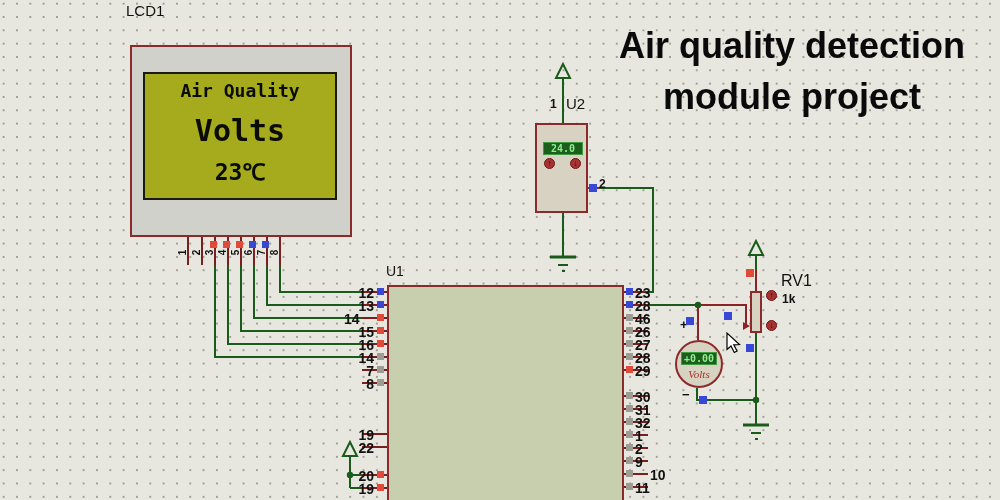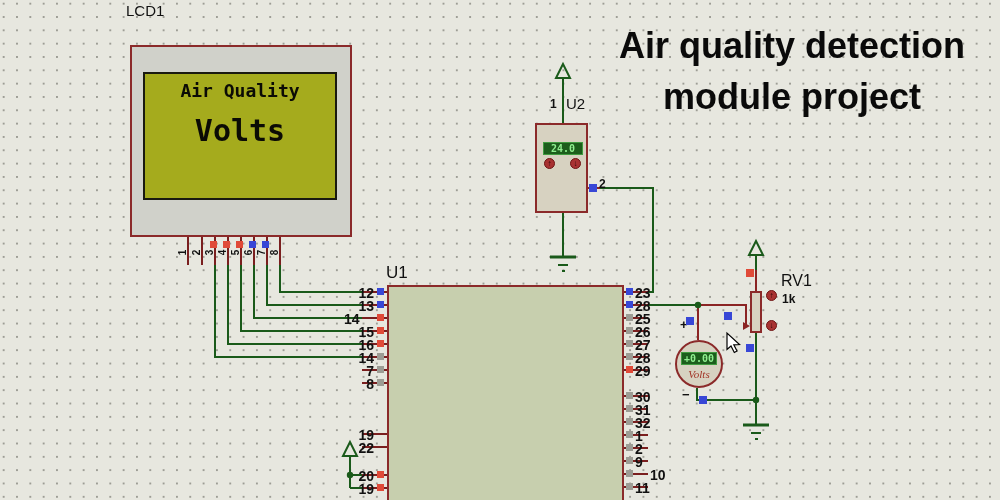--- a/index.html
+++ b/index.html
@@ -83,23 +83,24 @@
       <circle cx="350" cy="475" r="3.2" fill="#1a5a1a"></circle>
       <polygon points="750,326 743,322 743,330" fill="#8b2424"></polygon>
       <polygon points="727,333 727,349.5 731,346 734.3,352.5 737,351 733.8,344.8 739.5,344.5" fill="#ffffff" stroke="#000000" stroke-width="1.2"></polygon>
     </svg>
 
   <div class="lbl ref" style="left:126px;top:2px;text-align:right;">LCD1</div>
   <div class="lcd-outer"></div>
   <div class="lcd-screen"></div>
   <div class="lcd-text" style="top:80px;font-size:18px;">Air Quality</div>
   <div class="lcd-text" style="top:113px;font-size:30px;">Volts</div>
+  <div class="lcd-text" style="top:155px;font-size:23px;">23℃</div>
   <div id="lcd-pins"></div>
 
-  <div class="lbl ref" style="left:386px;top:263px;font-size:17px;">U1</div>
+  <div class="lbl ref" style="left:386px;top:263px;font-size:14px;">U1</div>
   <div class="chip-body"></div>
   <div id="u1-pins"></div>
 
   <div class="lbl" style="left:550px;top:97px;font-size:12px;font-weight:700;">1</div>
   <div class="lbl ref" style="left:566px;top:95px;">U2</div>
   <div class="comp-body" style="left:535px;top:123px;width:53px;height:90px;"></div>
   <div class="led-display" style="left:543px;top:142px;width:40px;height:13px;">24.0</div>
   <div class="round-btn" style="left:544px;top:158px;">↑</div>
   <div class="round-btn" style="left:570px;top:158px;">↓</div>
   <div class="lbl" style="left:599px;top:177px;font-size:12px;font-weight:700;">2</div>
@@ -155,21 +156,21 @@
     <div class="pin-num" style="left: 344px; top: 481px; width: 30px; text-align: right;">19</div>
     <div class="pin-sq" style="left: 377px; top: 484px; background: rgb(224, 74, 56);"></div>
     <div class="pin-line-h" style="left: 623px; top: 291px; width: 25px;"></div>
     <div class="pin-sq" style="left: 626px; top: 288px; background: rgb(56, 71, 214);"></div>
     <div class="pin-num" style="left: 635px; top: 285px;">23</div>
     <div class="pin-line-h" style="left: 623px; top: 304px; width: 25px;"></div>
     <div class="pin-sq" style="left: 626px; top: 301px; background: rgb(56, 71, 214);"></div>
     <div class="pin-num" style="left: 635px; top: 298px;">28</div>
     <div class="pin-line-h" style="left: 623px; top: 317px; width: 25px;"></div>
     <div class="pin-sq" style="left: 626px; top: 314px; background: rgb(156, 156, 148);"></div>
-    <div class="pin-num" style="left: 635px; top: 311px;">25</div>
+    <div class="pin-num" style="left: 635px; top: 311px;">46</div>
     <div class="pin-line-h" style="left: 623px; top: 330px; width: 25px;"></div>
     <div class="pin-sq" style="left: 626px; top: 327px; background: rgb(156, 156, 148);"></div>
     <div class="pin-num" style="left: 635px; top: 324px;">26</div>
     <div class="pin-line-h" style="left: 623px; top: 343px; width: 25px;"></div>
     <div class="pin-sq" style="left: 626px; top: 340px; background: rgb(156, 156, 148);"></div>
     <div class="pin-num" style="left: 635px; top: 337px;">27</div>
     <div class="pin-line-h" style="left: 623px; top: 356px; width: 25px;"></div>
     <div class="pin-sq" style="left: 626px; top: 353px; background: rgb(156, 156, 148);"></div>
     <div class="pin-num" style="left: 635px; top: 350px;">28</div>
     <div class="pin-line-h" style="left: 623px; top: 369px; width: 25px;"></div>

